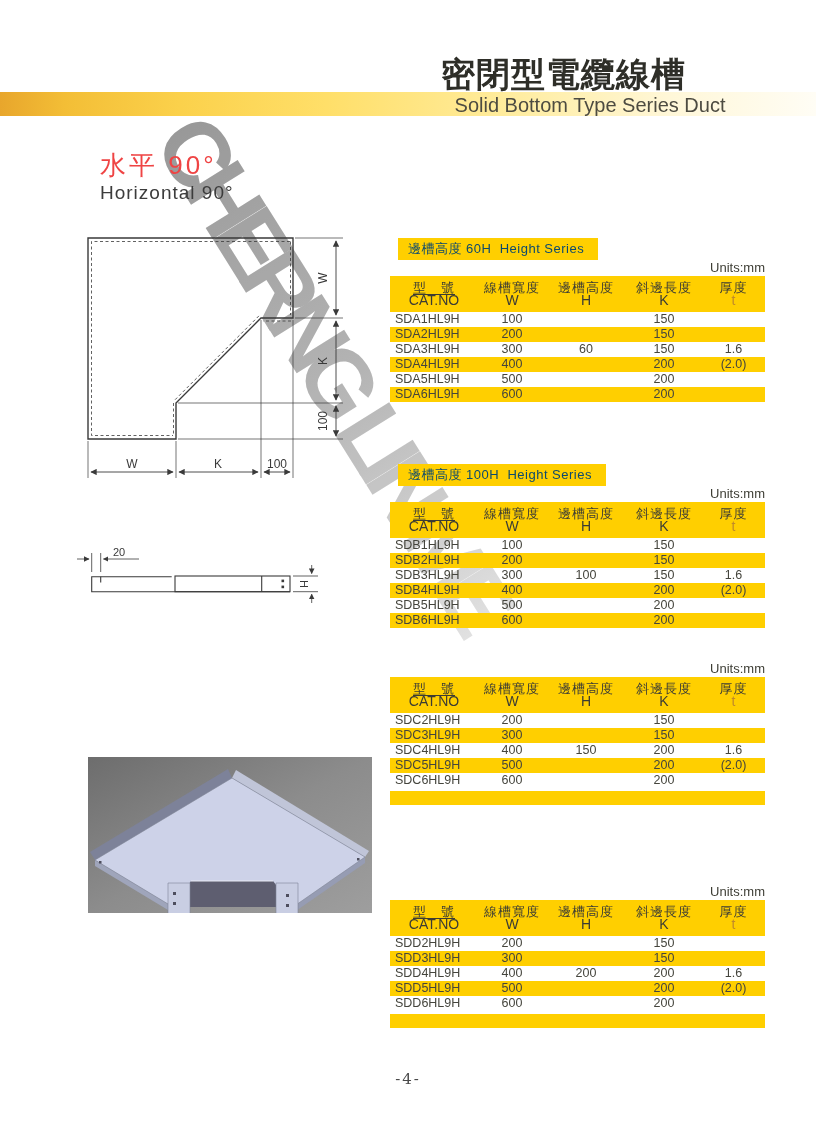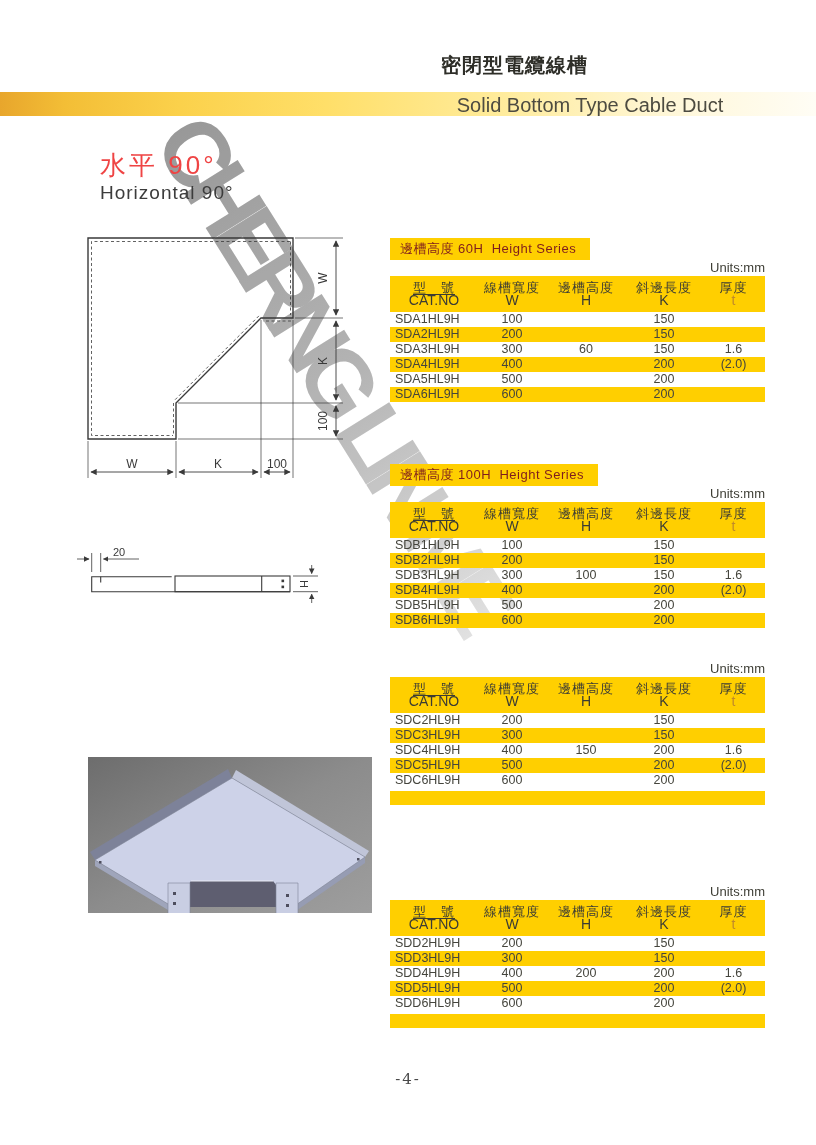--- a/index.html
+++ b/index.html
@@ -3,36 +3,36 @@
 <meta charset="utf-8">
 <style>
   html,body{margin:0;padding:0;background:#ffffff;}
   .page{
     position:relative;width:816px;height:1145px;margin:0 auto;background:#fff;
     font-family:"Liberation Sans","DejaVu Sans",sans-serif;overflow:hidden;
   }
   
   .wm{position:absolute;left:90px;top:90px;width:560px;height:690px;z-index:0;}
   
-  .title-zh{position:absolute;left:441px;top:52px;font-size:20px;font-weight:bold;color:#2e2e28;letter-spacing:1px;z-index:2;}
+  .title-zh{position:absolute;left:441px;top:52px;font-size:34px;font-weight:bold;color:#2e2e28;letter-spacing:1px;z-index:2;}
   .grad-bar{position:absolute;left:0;top:92px;width:816px;height:24px;z-index:1;
     background:linear-gradient(90deg,#e8a62c 0%,#f3be36 8%,#fbd14b 22%,#ffdf69 40%,#ffec9d 62%,#fff7d8 82%,#fffdf5 100%);}
   .title-en{position:absolute;left:430px;top:94px;width:320px;text-align:center;font-size:20px;color:#4d4b41;z-index:2;}
   .sec-zh{position:absolute;left:100px;top:148px;font-size:26px;color:#ef4444;letter-spacing:3px;z-index:2;}
   .sec-en{position:absolute;left:100px;top:182px;font-size:19px;color:#3c3c3c;letter-spacing:1px;z-index:2;}
   
   .plan{position:absolute;left:55px;top:222px;z-index:1;}
   .xsec{position:absolute;left:55px;top:515px;z-index:1;}
   .photo{position:absolute;left:88px;top:757px;width:284px;height:156px;z-index:1;}
   .dimtxt{font-family:"Liberation Sans",sans-serif;font-size:12px;fill:#3a3a3a;}
   .dimtxt2{font-family:"Liberation Sans",sans-serif;font-size:11px;fill:#3a3a3a;}
   
   .spec-table{position:absolute;left:390px;width:375px;z-index:1;}
-  .series-bar{display:inline-block;background:#ffcf00;color:#7f1d1d;font-size:13px;
-    padding:4px 14px 4px 10px;height:22px;line-height:14px;box-sizing:border-box;white-space:pre;letter-spacing:0.5px;}
+  .series-bar{display:inline-block;background:#ffcf00;color:#0c4a6e;font-size:13px;
+    padding:4px 14px 4px 10px;height:22px;line-height:14px;box-sizing:border-box;white-space:pre;letter-spacing:0.5px;margin-left:8px;}
   .units{text-align:right;font-size:13px;color:#3e3e35;height:13px;line-height:13px;margin-top:1px;}
   .thead{display:grid;grid-template-columns:88px 68px 80px 76px 63px;background:#ffcf00;
     padding:5px 0;margin-top:2px;}
   .th-cell{text-align:center;color:#3c3c34;}
   .th-cell .zh{font-size:13px;line-height:13px;letter-spacing:1px;}
   .th-cell .en{font-size:14px;line-height:13px;}
   .th-cell .u{text-decoration:underline;text-underline-offset:2px;}
   .t-en{color:#c08a2a;}
   .trow{display:grid;grid-template-columns:88px 68px 80px 76px 63px;height:15px;line-height:14.8px;
     font-size:12.5px;color:#45453d;}
@@ -55,21 +55,21 @@
         <stop offset="0" stop-color="#878787"></stop>
         <stop offset="0.5" stop-color="#a6a6a6"></stop>
         <stop offset="1" stop-color="#dcdcdc"></stop>
       </linearGradient>
     </defs>
     <text transform="translate(62,52) rotate(58)" font-size="92" font-weight="bold" letter-spacing="-12" fill="url(#wmg)" opacity="0.85" font-family="Liberation Sans, sans-serif">CHERNG LIN ME</text>
   </svg>
 
   <div class="title-zh">密閉型電纜線槽</div>
   <div class="grad-bar"></div>
-  <div class="title-en">Solid Bottom Type Cable Duct</div>
+  <div class="title-en">Solid Bottom Type Series Duct</div>
 
   <div class="sec-zh">水平 90°</div>
   <div class="sec-en">Horizontal 90°</div>
 
   <svg class="plan" width="300" height="262" viewBox="0 0 300 262">
     <defs>
       <marker id="ar" viewBox="0 0 10 10" refX="9" refY="5" markerWidth="7" markerHeight="7" orient="auto-start-reverse">
         <path d="M0,0 L10,5 L0,10 z" fill="#3a3a3a"></path>
       </marker>
     </defs>

